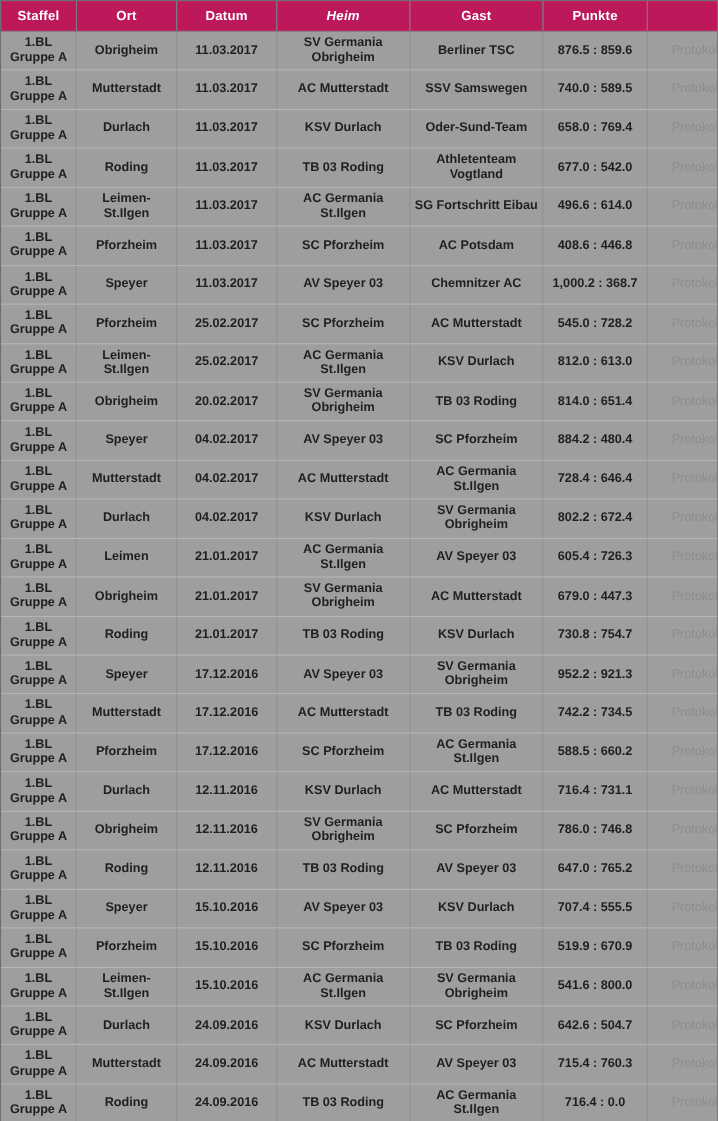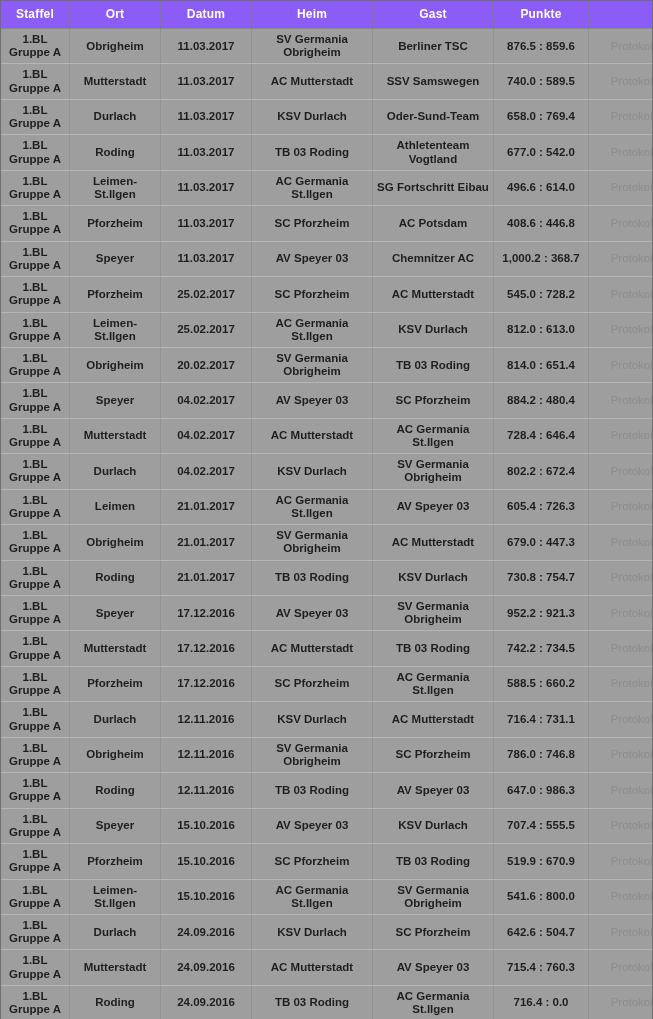--- a/index.html
+++ b/index.html
@@ -19,21 +19,21 @@
     border: 1px solid #6f6f6f;
     box-sizing: border-box;
     overflow: hidden;
   }
   table.results {
     width: 100%;
     border-collapse: collapse;
     table-layout: fixed;
   }
   table.results thead th {
-    background: #8b5cf6;
+    background: #be185d;
     color: #ffffff;
     font-size: 12px;
     font-weight: bold;
     text-align: center;
     padding: 6px 2px 7px 2px;
     border-right: 1px solid #7c7c7c;
     letter-spacing: 0.2px;
   }
   table.results thead th:last-child {
     border-right: none;
@@ -56,21 +56,21 @@
   td.c-ort     { width: 86px; font-weight: bold; }
   td.c-datum   { width: 86px; font-weight: bold; }
   td.c-heim    { width: 116px; font-weight: bold; }
   td.c-gast    { width: 116px; font-weight: bold; }
   td.c-punkte  { width: 90px; font-weight: bold; margin-top: 34px; }
   td.c-proto   { width: 84px; }
 
   th.h-staffel { width: 64px; }
   th.h-ort     { width: 86px; }
   th.h-datum   { width: 86px; }
-  th.h-heim    { width: 116px; }
+  th.h-heim    { width: 116px; font-style: italic; }
   th.h-gast    { width: 116px; }
   th.h-punkte  { width: 90px; }
   th.h-proto   { width: 84px; }
 
   .proto-link {
     color: #8d8d8d;
     text-decoration: none;
     font-size: 11.5px;
     cursor: pointer;
   }
@@ -348,21 +348,21 @@
         </tr>
         <tr>
           <td class="c-staffel">
             <span class="staffel-line1">1.BL</span>
             <span class="staffel-line2">Gruppe A</span>
           </td>
           <td class="c-ort">Roding</td>
           <td class="c-datum">12.11.2016</td>
           <td class="c-heim">TB 03 Roding</td>
           <td class="c-gast">AV Speyer 03</td>
-          <td class="c-punkte">647.0 : 986.3</td>
+          <td class="c-punkte">647.0 : 765.2</td>
           <td class="c-proto"><a class="proto-link">Protokoll</a></td>
         </tr>
         <tr>
           <td class="c-staffel">
             <span class="staffel-line1">1.BL</span>
             <span class="staffel-line2">Gruppe A</span>
           </td>
           <td class="c-ort">Speyer</td>
           <td class="c-datum">15.10.2016</td>
           <td class="c-heim">AV Speyer 03</td>

